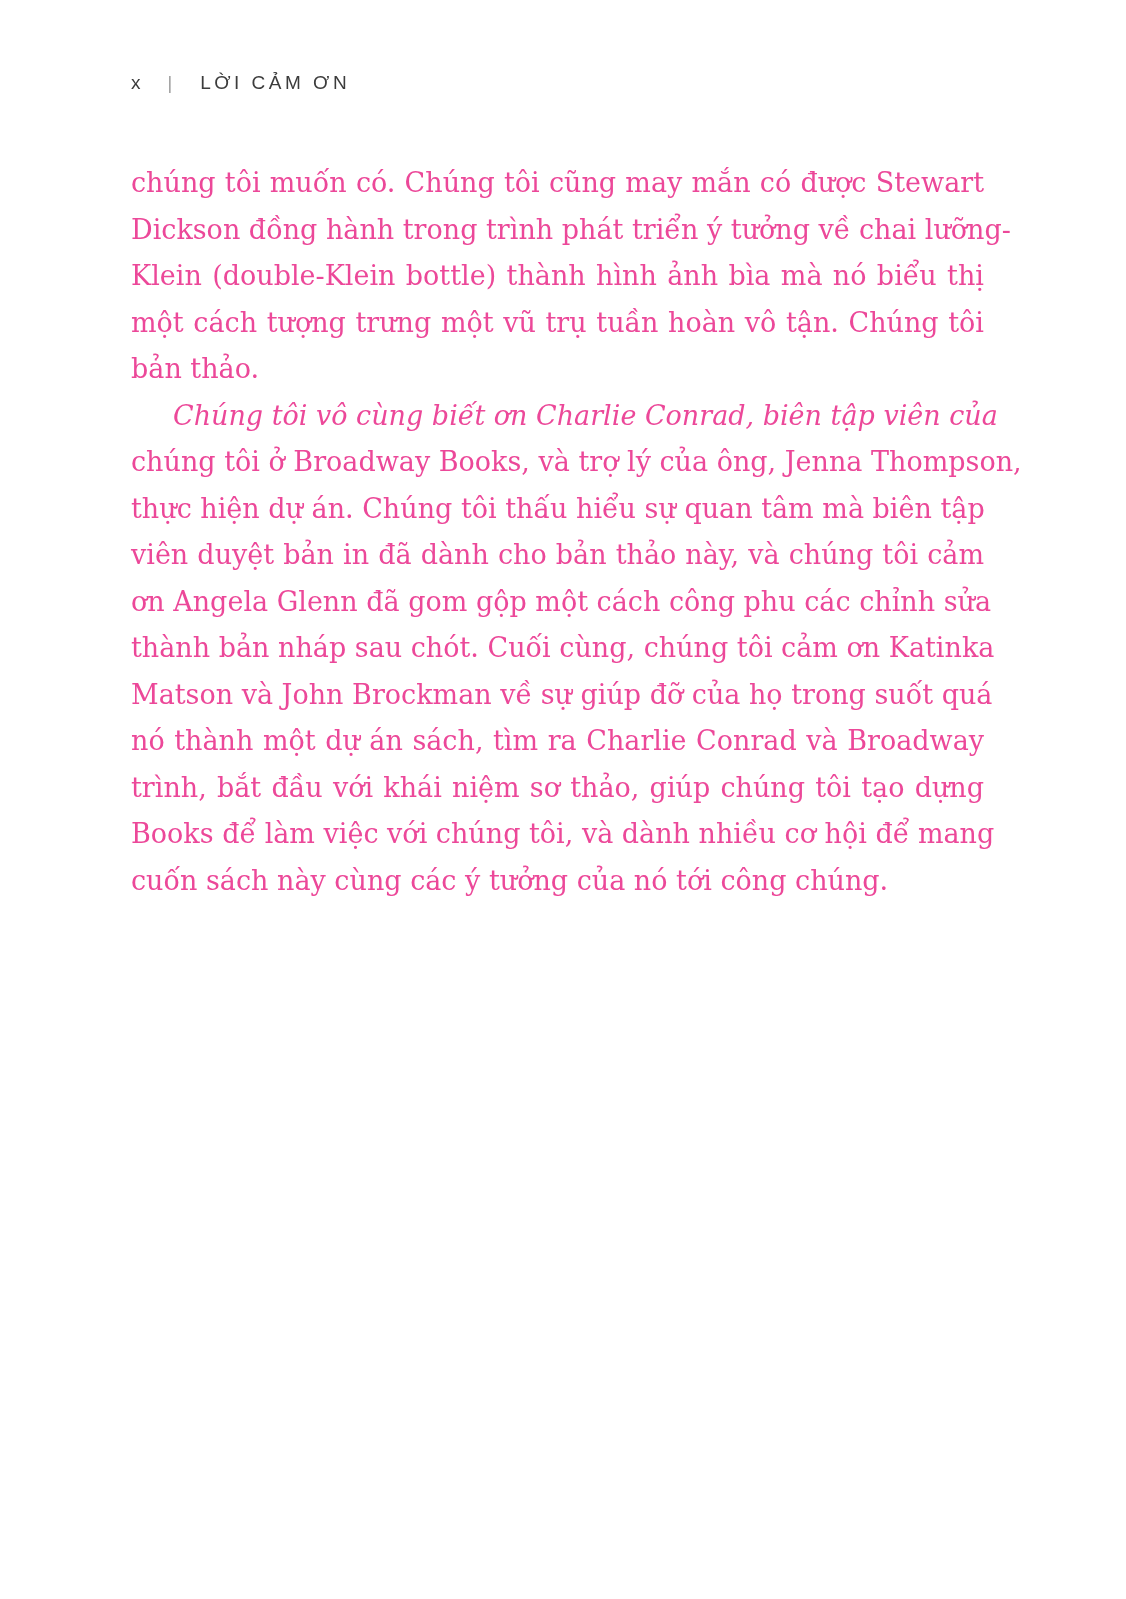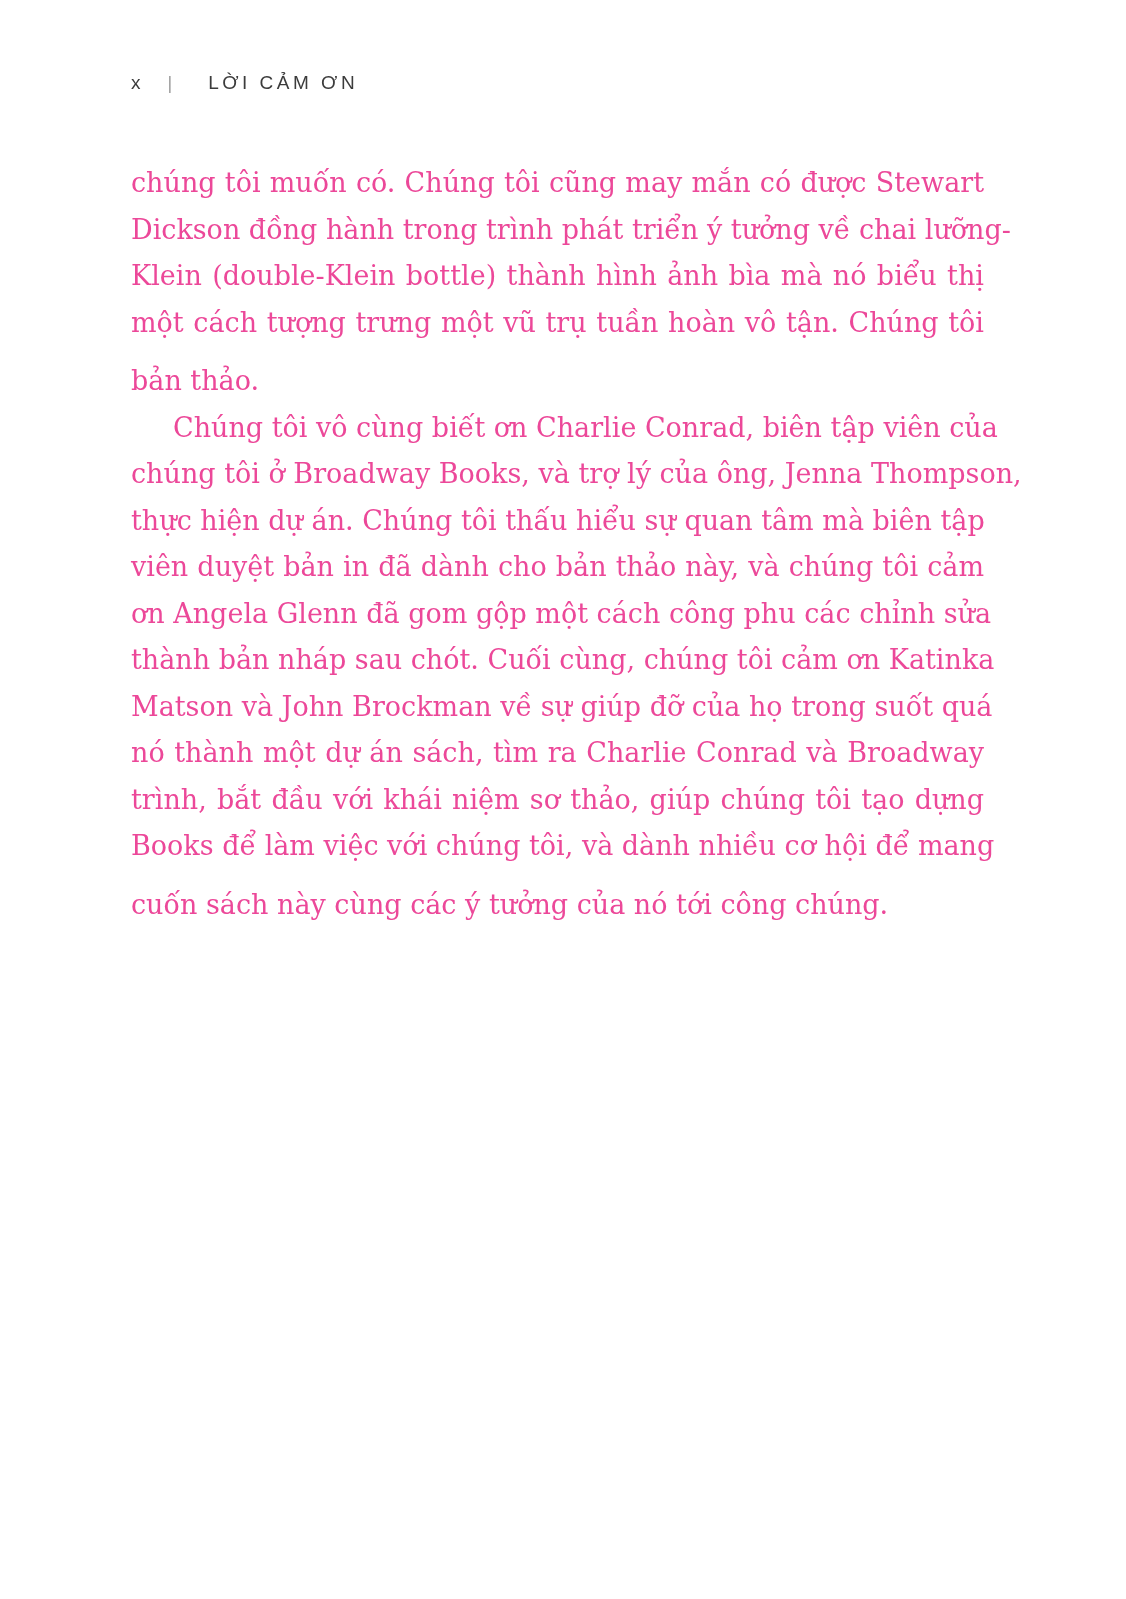--- a/index.html
+++ b/index.html
@@ -31,21 +31,21 @@
     font-size: 19px;
     color: #3c3c3c;
   }
   .header-separator {
     margin-left: 27px;
     font-size: 18px;
     color: #9b9b9b;
     font-weight: 300;
   }
   .running-title {
-    margin-left: 36px;
+    margin-left: 28px;
     font-size: 19px;
     letter-spacing: 3.5px;
     color: #3c3c3c;
   }
   .text-body {
     position: absolute;
     left: 131px;
     top: 160px;
     width: 853px;
     font-size: 27px;
@@ -54,24 +54,24 @@
   }
   .paragraph { }
   .line {
     text-align: justify;
     text-align-last: justify;
     white-space: nowrap;
     width: 853px;
   }
   .line.last {
     text-align-last: left;
-    margin-top: 12px;
   }
   .line.indent {
     text-indent: 42px;
+    font-style: italic;
   }
 </style>
 </head>
 <body>
 
 <div class="page">
 
   <div class="running-header">
     <span class="page-number">x</span>
     <span class="header-separator">|</span>

